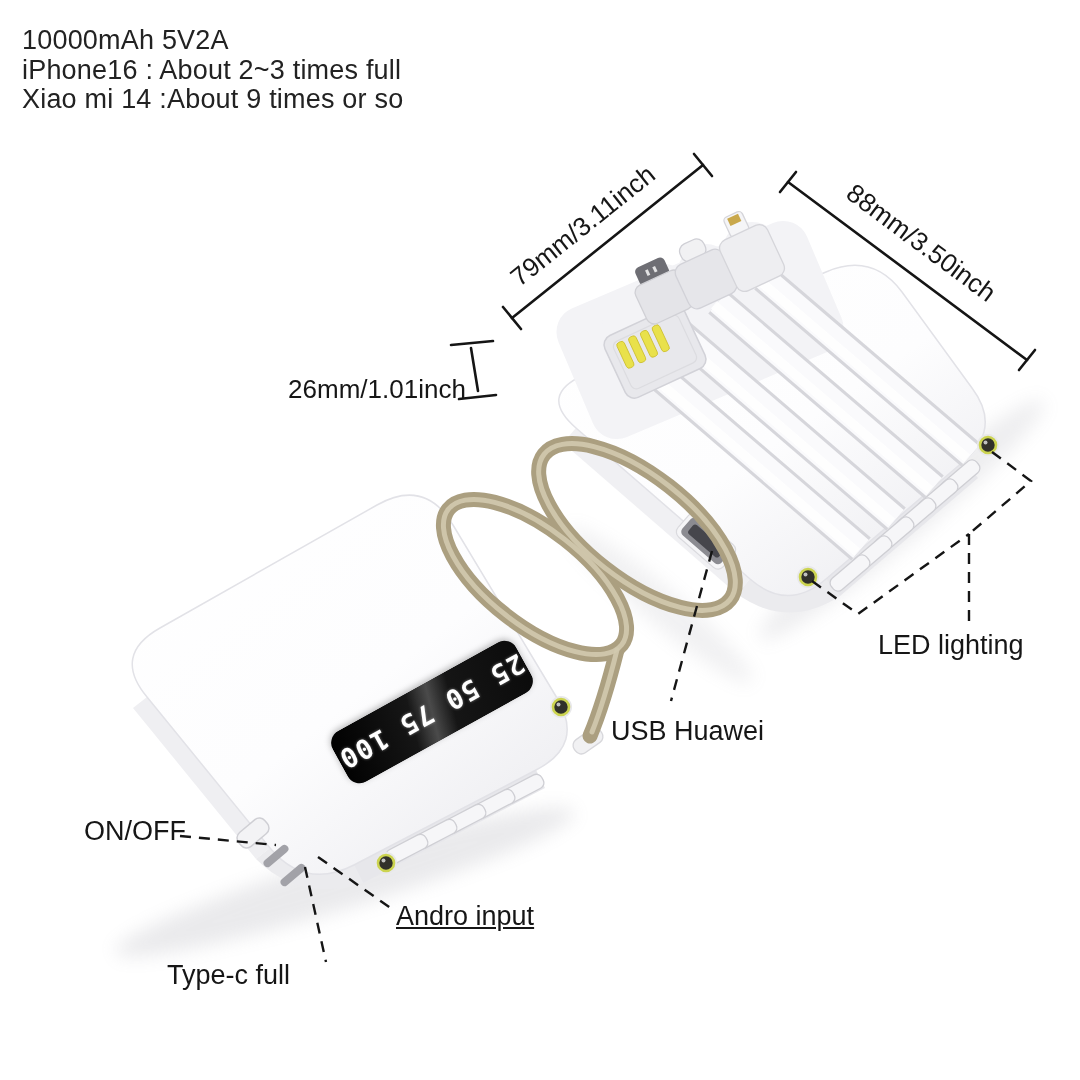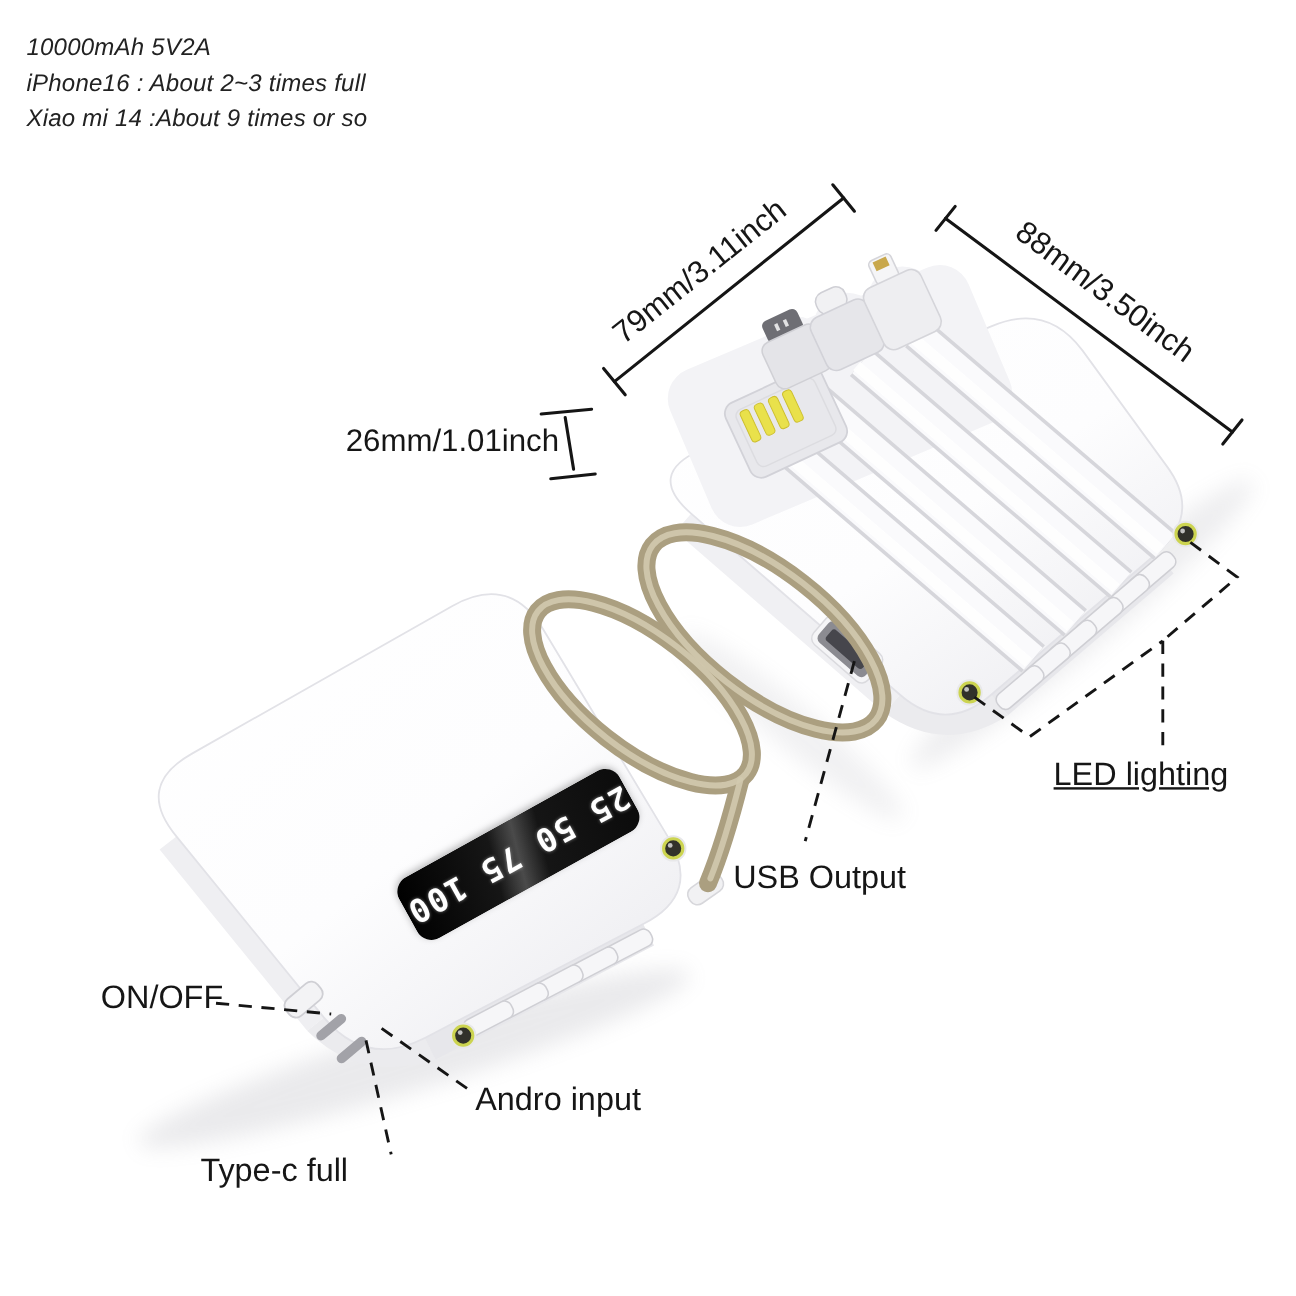--- a/index.html
+++ b/index.html
@@ -1,29 +1,29 @@
 <!DOCTYPE html>
 <html><head>
 <meta charset="utf-8">
 <style>
   html,body{margin:0;padding:0;background:#fff;}
   .stage{position:relative;width:1080px;height:1080px;background:#ffffff;overflow:hidden;
          font-family:"Liberation Sans",sans-serif;color:#1f1f1f;}
   .stage svg{position:absolute;left:0;top:0;}
-  .spec{position:absolute;left:22px;top:26px;font-size:20px;line-height:29.5px;
-        letter-spacing:.2px;color:#222;white-space:nowrap;font-style:italic;}
+  .spec{position:absolute;left:22px;top:26px;font-size:27px;line-height:29.5px;
+        letter-spacing:.2px;color:#222;white-space:nowrap;}
   .dim{position:absolute;font-size:26px;color:#161616;white-space:nowrap;transform-origin:center;}
   #dim-79{left:583px;top:226px;transform:translate(-50%,-50%) rotate(-38.6deg);}
   #dim-88{left:921px;top:243px;transform:translate(-50%,-50%) rotate(36.6deg);}
-  #dim-26{left:377px;top:367px;transform:translate(-50%,-50%);}
+  #dim-26{left:377px;top:389px;transform:translate(-50%,-50%);}
   .label{position:absolute;font-size:27px;color:#161616;white-space:nowrap;}
-  #lbl-led{left:878px;top:630px;text-decoration:underline;}
+  #lbl-led{left:878px;top:630px;}
   #lbl-usb{left:611px;top:716px;}
   #lbl-onoff{left:84px;top:816px;}
-  #lbl-andro{left:396px;top:901px;}
+  #lbl-andro{left:396px;top:901px;text-decoration:underline;}
   #lbl-typec{left:167px;top:960px;}
   .display{position:absolute;left:327px;top:683px;width:210px;height:58px;border-radius:14px;
     transform:rotate(151deg);display:flex;align-items:center;justify-content:center;
     background:linear-gradient(105deg,rgba(255,255,255,0) 40%,rgba(255,255,255,.22) 50%,rgba(255,255,255,0) 60%),
                linear-gradient(100deg,#0b0b0b,#191919 55%,#000);
     box-shadow:0 2px 6px rgba(0,0,0,.25);}
   .display span{color:#fff;font-family:"DejaVu Sans Mono",monospace;font-weight:bold;
     font-size:27px;letter-spacing:1px;text-shadow:0 0 3px rgba(255,255,255,.45);white-space:nowrap;}
 </style>
 </head>
@@ -219,18 +219,18 @@
     <div>10000mAh 5V2A</div>
     <div>iPhone16 : About 2~3 times full</div>
     <div>Xiao mi 14 :About 9 times or so</div>
   </div>
 
   <div class="dim" id="dim-79">79mm/3.11inch</div>
   <div class="dim" id="dim-88">88mm/3.50inch</div>
   <div class="dim" id="dim-26">26mm/1.01inch</div>
 
   <div class="label" id="lbl-led">LED lighting</div>
-  <div class="label" id="lbl-usb">USB Output</div>
+  <div class="label" id="lbl-usb">USB Huawei</div>
   <div class="label" id="lbl-onoff">ON/OFF</div>
   <div class="label" id="lbl-andro">Andro input</div>
   <div class="label" id="lbl-typec">Type-c full</div>
 
 </div>
 
 </body></html>

